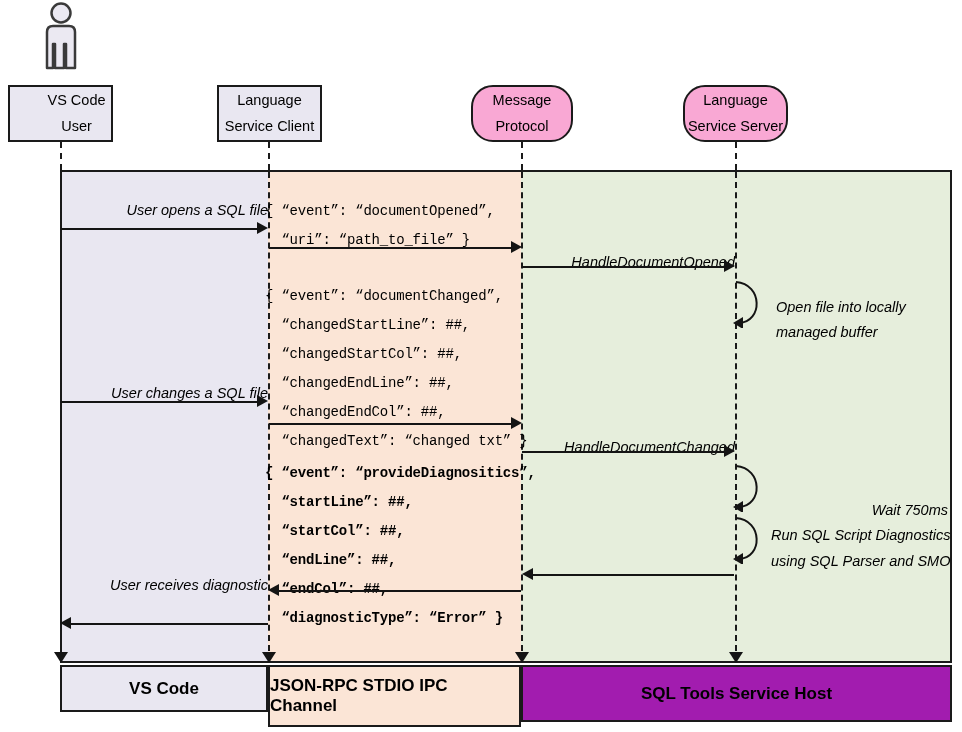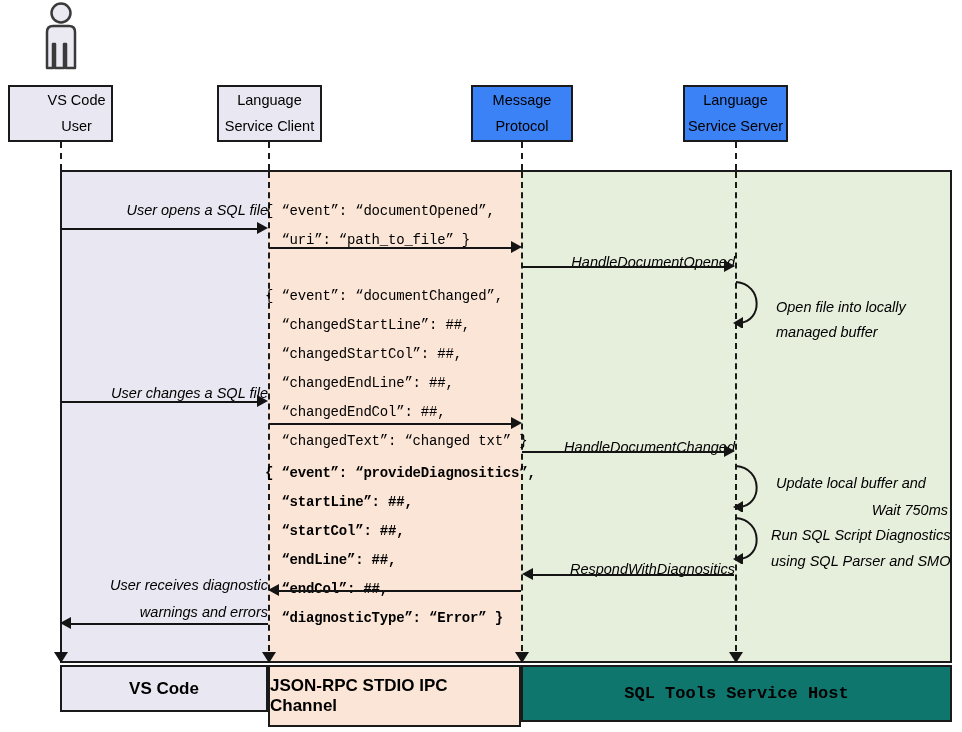--- a/index.html
+++ b/index.html
@@ -12,36 +12,36 @@
   .band-vs   {left:60px;  top:170px; width:208px; height:493px; background:#e9e7f1;}
   .band-ipc  {left:268px; top:170px; width:253px; height:493px; background:#fbe5d6;}
   .band-host {left:521px; top:170px; width:431px; height:493px; background:#e6eedc;}
   .band-outline{left:60px;top:170px;width:892px;height:493px;border:2px solid #1a1a1a;background:transparent;}
 
   
   .hbox{position:absolute;box-sizing:border-box;border:2px solid #1a1a1a;
         display:flex;flex-direction:column;align-items:center;justify-content:center;
         font-size:14.5px;line-height:1.75;text-align:center;}
   .hbox.purple{background:#e9e7f1;}
-  .hbox.green {background:#3b82f6;}
+  .hbox.green {background:#f9a8d4;border-radius:22px;}
   .hbox span{display:block;}
 
   
   .actor{position:absolute;left:37px;top:2px;width:48px;height:68px;}
 
   
   .lifeline{position:absolute;width:0;border-left:2px dashed #1a1a1a;}
 
   
   .fbox{position:absolute;box-sizing:border-box;border:2px solid #1a1a1a;
         display:flex;align-items:center;justify-content:center;
         font-size:17px;font-weight:bold;}
   .fbox.purple{background:#e9e7f1;}
   .fbox.orange{background:#fbe5d6;}
-  .fbox.green {background:#0f766e;font-family:Liberation Mono, monospace;}
+  .fbox.green {background:#a21caf;}
 
   
   .arrow{position:absolute;height:0;border-top:2px solid #141414;}
   .ahead{position:absolute;width:0;height:0;}
   .ahead.right{border-top:6px solid transparent;border-bottom:6px solid transparent;border-left:11px solid #141414;}
   .ahead.left {border-top:6px solid transparent;border-bottom:6px solid transparent;border-right:11px solid #141414;}
   .ahead.down {border-left:7px solid transparent;border-right:7px solid transparent;border-top:11px solid #141414;}
 
   
   .lbl{position:absolute;font-style:italic;font-size:14.5px;line-height:1.75;
@@ -141,48 +141,45 @@
   <div class="lbl" style="left:522px;top:435px;width:213px;">HandleDocumentChanged</div>
   <div class="arrow" style="left:522px;top:451px;width:202px;"></div>
   <div class="ahead right" style="left:724px;top:445px;"></div>
 
   <div class="loop" style="left:733px;top:462px;width:40px;height:50px;">
     <svg width="40" height="50" viewBox="0 0 40 50">
       <path d="M3 4 C30 6 30 44 6 45" fill="none" stroke="#141414" stroke-width="2"></path>
       <polygon points="10,39 10,51 0,45" fill="#141414"></polygon>
     </svg>
   </div>
-  <div class="lbl left" style="left:776px;top:471px;">Update local buffer and</div>
   <div class="lbl" style="left:776px;top:498px;width:172px;">Wait 750ms</div>
 
   <div class="loop" style="left:733px;top:514px;width:40px;height:50px;">
     <svg width="40" height="50" viewBox="0 0 40 50">
       <path d="M3 4 C30 6 30 44 6 45" fill="none" stroke="#141414" stroke-width="2"></path>
       <polygon points="10,39 10,51 0,45" fill="#141414"></polygon>
     </svg>
   </div>
   <div class="lbl left" style="left:771px;top:523px;">Run SQL Script Diagnostics</div>
   <div class="lbl left" style="left:771px;top:549px;text-align:center;">using SQL Parser and SMO</div>
 
   <div class="json" style="left:265px;top:459px;font-weight:bold;">{ “event”: “provideDiagnositics”,
   “startLine”: ##,
   “startCol”: ##,
   “endLine”: ##,
   “endCol”: ##,
   “diagnosticType”: “Error” }</div>
 
-  <div class="lbl" style="left:522px;top:557px;width:213px;">RespondWithDiagnositics</div>
   <div class="arrow" style="left:533px;top:574px;width:201px;"></div>
   <div class="ahead left" style="left:522px;top:568px;"></div>
 
   <div class="arrow" style="left:279px;top:590px;width:242px;"></div>
   <div class="ahead left" style="left:268px;top:584px;"></div>
 
   <div class="lbl" style="left:61px;top:573px;width:207px;">User receives diagnostic</div>
-  <div class="lbl" style="left:61px;top:600px;width:207px;">warnings and errors</div>
   <div class="arrow" style="left:71px;top:623px;width:197px;"></div>
   <div class="ahead left" style="left:60px;top:617px;"></div>
 
   <div class="ahead down" style="left:54px;top:652px;"></div>
   <div class="ahead down" style="left:262px;top:652px;"></div>
   <div class="ahead down" style="left:515px;top:652px;"></div>
   <div class="ahead down" style="left:729px;top:652px;"></div>
 
   <div class="fbox purple" style="left:60px;top:665px;width:208px;height:47px;">
     <span>VS Code</span>

